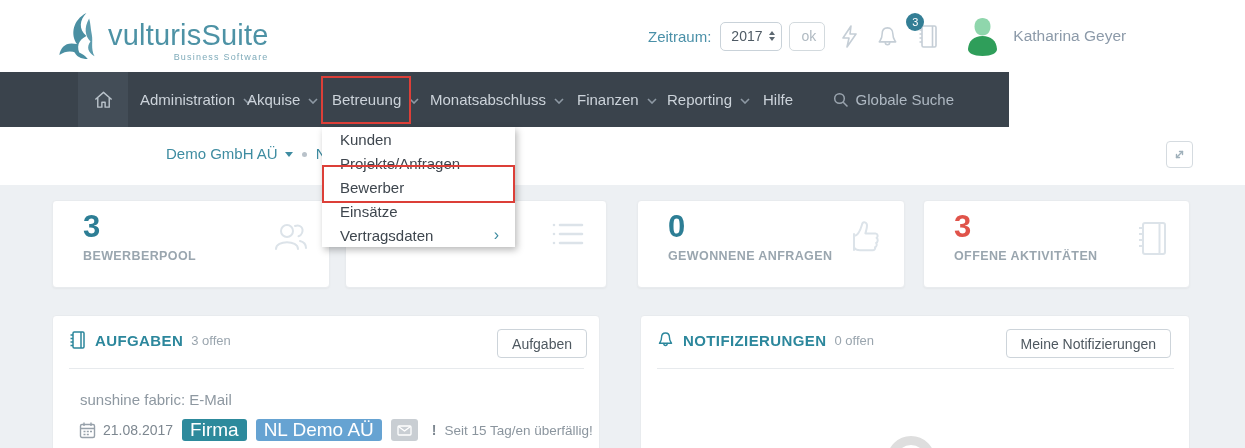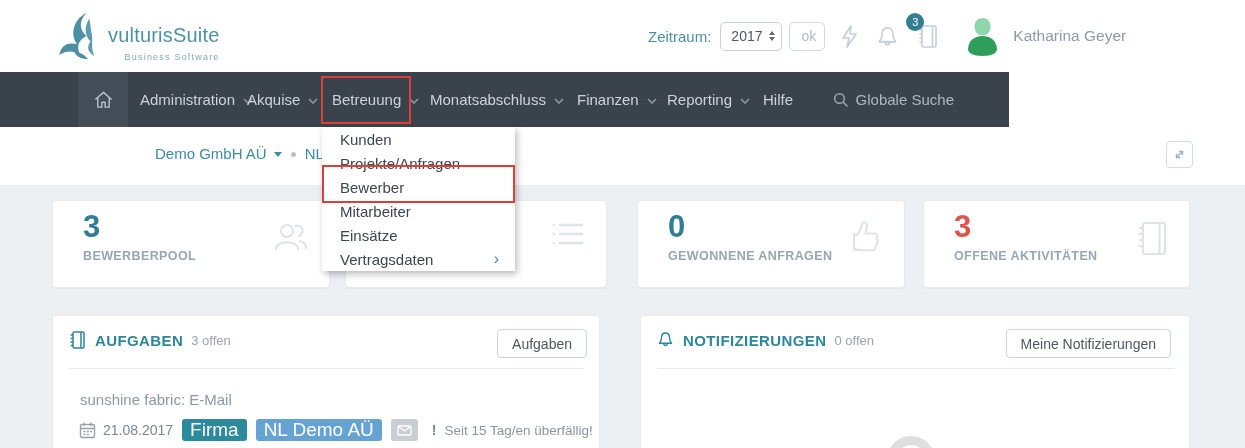--- a/index.html
+++ b/index.html
@@ -3,21 +3,21 @@
 <meta charset="utf-8">
 <style>
   * { margin:0; padding:0; box-sizing:border-box; }
   body { font-family:"Liberation Sans", sans-serif; background:#fff; }
   #root { position:relative; width:1245px; height:448px; overflow:hidden; background:#fff; }
 
   
   .topbar { position:absolute; left:0; top:0; width:1245px; height:72px; background:#fff; }
   .logo { position:absolute; left:58px; top:10px; display:flex; align-items:flex-start; }
   .logo-text-wrap { margin-left:4px; }
-  .logo-title { font-size:20px; color:#4d92a5; letter-spacing:.2px; line-height:34px; margin-top:8px; }
+  .logo-title { font-size:29px; color:#4d92a5; letter-spacing:.2px; line-height:34px; margin-top:8px; }
   .logo-sub { font-size:9px; color:#7fabba; letter-spacing:1.2px; text-align:right; margin-top:0px; }
   .period-zone { position:absolute; left:648px; top:21px; height:30px; display:flex; align-items:center; }
   .period-label { font-size:15px; color:#4a90a8; margin-right:9px; }
   .selectbox { display:flex; align-items:center; justify-content:space-between; border:1px solid #c9d2d9; border-radius:5px; height:29px; padding:0 8px 0 10px; background:#fff; cursor:pointer; }
   .selectbox .val { font-size:14px; color:#4e5a64; }
   .sel-month { width:92px; margin-right:7px; }
   .sel-year { width:62px; margin-right:7px; }
   .arrows { display:flex; flex-direction:column; align-items:center; margin-left:6px; }
   .tri-up { width:0; height:0; border-left:3.5px solid transparent; border-right:3.5px solid transparent; border-bottom:4.5px solid #5d6871; margin-bottom:2px; }
   .tri-dn { width:0; height:0; border-left:3.5px solid transparent; border-right:3.5px solid transparent; border-top:4.5px solid #5d6871; }
@@ -31,21 +31,21 @@
   
   .nav { position:absolute; left:0; top:72px; width:1009px; height:55px; background:#3a434c; }
   .home-cell { position:absolute; left:78px; top:0; width:50px; height:55px; background:#434d57; display:flex; align-items:center; justify-content:center; cursor:pointer; }
   .nav-item { position:absolute; top:0; height:55px; display:flex; align-items:center; color:#ccd3da; font-size:15px; cursor:pointer; white-space:nowrap; }
   .nav-item .chev { margin-left:8px; margin-top:3px; }
   .nav-search { position:absolute; right:55px; top:0; height:55px; display:flex; align-items:center; cursor:pointer; }
   .nav-search span { font-size:15px; color:#aeb8c2; margin-left:7px; }
 
   
   .crumb-row { position:absolute; left:0; top:127px; width:1245px; height:58px; background:#fff; }
-  .crumbs { position:absolute; left:155px; top:18px; display:flex; align-items:center; font-size:15px; }
+  .crumbs { position:absolute; left:166px; top:18px; display:flex; align-items:center; font-size:15px; }
   .crumb-link { color:#3e8ca1; cursor:pointer; }
   .caret-solid { display:inline-block; width:0; height:0; border-left:4px solid transparent; border-right:4px solid transparent; border-top:5px solid #3e8ca1; margin:2px 0 0 7px; }
   .crumb-dot { width:5px; height:5px; border-radius:50%; background:#b9c2ca; margin:2px 9px 0 9px; }
   .crumb-page { color:#9aa5ae; }
   .expand-btn { position:absolute; left:1166px; top:14px; width:27px; height:27px; border:1px solid #d5dbe0; border-radius:4px; background:#fff; display:flex; align-items:center; justify-content:center; cursor:pointer; }
 
   
   .page-bg { position:absolute; left:0; top:185px; width:1245px; height:263px; background:#edf0f3; }
   .stat-card { position:absolute; top:200px; height:88px; background:#fff; border:1px solid #e8ebee; border-radius:4px; box-shadow:0 1px 2px rgba(0,0,0,.04); cursor:pointer; }
   .stat-num { position:absolute; left:30px; top:8px; font-size:31px; font-weight:bold; color:#2d7e95; }
@@ -342,23 +342,20 @@
     <div class="dd-item">
         <span>Kunden</span>
       </div>
     <div class="dd-item">
         <span>Projekte/Anfragen</span>
       </div>
     <div class="dd-item">
         <span>Bewerber</span>
       </div>
     <div class="dd-item">
-        <span>Mitarbeiter</span>
-      </div>
-    <div class="dd-item">
         <span>Einsätze</span>
       </div>
     <div class="dd-item">
       <span>Vertragsdaten</span>
       <span class="dd-chev">›</span>
     </div>
   </div>
 
   <div class="hl-box hl-betreuung"></div>
   <div class="hl-box hl-projekte"></div>

